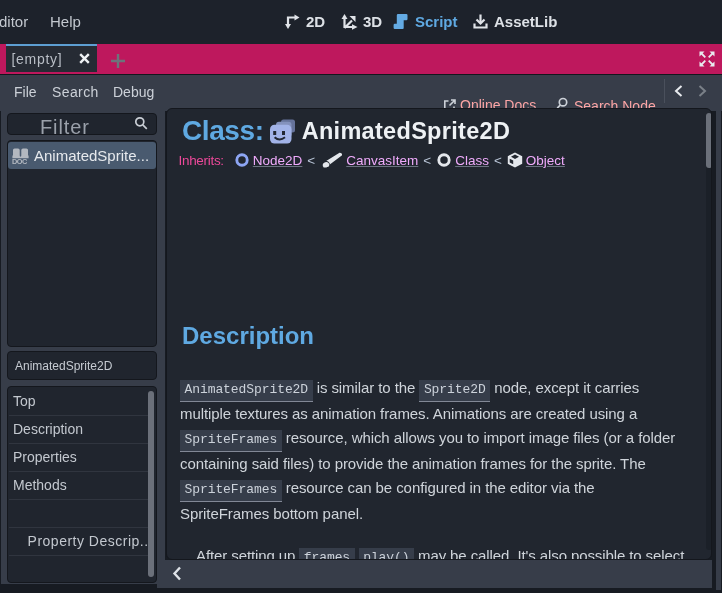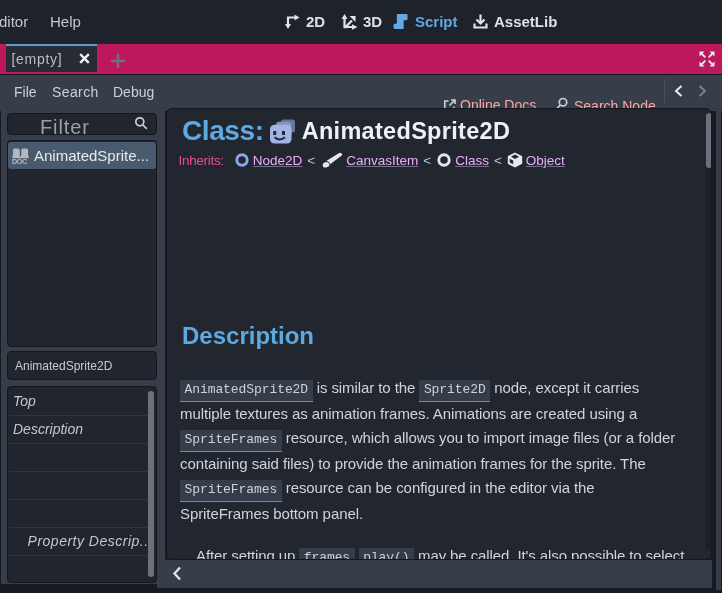--- a/index.html
+++ b/index.html
@@ -34,21 +34,21 @@
 
 
 .lpanel { position:absolute; left:7px; width:150px; background:#20252e; border-radius:4px; border:1px solid #14171d; }
 #filterbox { top:113px; height:22px; }
 #filterbox span { position:absolute; left:8px; top:2px; color:#9aa0aa; font-size:20px; letter-spacing:0.9px;margin-left:24px; }
 #scriptlist { top:140px; height:207px; }
 #selitem { position:absolute; left:0px; top:1px; width:148px; height:27px; background:#495a6f; border-radius:3px; display:flex; align-items:center; }
 #selitem .txt { color:#e6e9ed; margin-left:5px; font-size:15px; }
 #labelbox { top:351px; height:29px; }
 #labelbox span { position:absolute; left:7px; top:7px; color:#c6cbd2; font-size:12px; }
-#memberlist { top:386px; height:197px;font-style:italic; }
+#memberlist { top:386px; height:197px; }
 #memberlist .item { position:absolute; left:1px; width:144px; height:28px; color:#c3c8cf; line-height:28px; font-size:14px; padding-left:4px; white-space:nowrap; overflow:hidden; }
 #memberlist .sep { position:absolute; left:1px; width:144px; height:1px; background:#30353f; }
 
 
 #main { left:166px; top:108px; width:546px; height:452px; background:#21262f; border:1px solid #14171d; border-radius:6px; overflow:hidden; }
 #vtrack { position:absolute; left:539px; top:4px; width:6px; height:437px; background:#1b2028; border-radius:3px; }
 #title { position:absolute; left:15px; top:6px; font-size:23.5px; letter-spacing:0.3px; font-weight:bold; color:#eef1f4; display:flex; align-items:center; height:32px; }
 #title .cls { color:#5fa9e2; font-size:28px; letter-spacing:-0.4px; }
 #inherits { position:absolute; left:11.5px; top:41px; font-size:13.5px; color:#b8c4d6; display:flex; align-items:center; height:20px; }
 #inherits .lbl { color:#ec4899; letter-spacing:-0.3px; }
@@ -191,20 +191,22 @@
   </div>
 </div>
 
 <div id="labelbox" class="lpanel">
     <span>AnimatedSprite2D</span>
   </div>
 
 <div id="memberlist" class="lpanel">
   <div class="item" style="top:0;">Top</div>
   <div class="item" style="top:28px;">Description</div>
+  <div class="item" style="top:56px;">Properties</div>
+  <div class="item" style="top:84px;">Methods</div>
   <div class="item" style="top:140px; letter-spacing:0.5px;text-align:right;">Property Descrip...</div>
   <div class="sep" style="top:28px;"></div>
   <div class="sep" style="top:56px;"></div>
   <div class="sep" style="top:84px;"></div>
   <div class="sep" style="top:112px;"></div>
   <div class="sep" style="top:140px;"></div>
   <div class="sep" style="top:168px;"></div>
   <div class="vthumb" style="left:140px; top:4px; width:6px; height:186px;"></div>
 </div>
 

